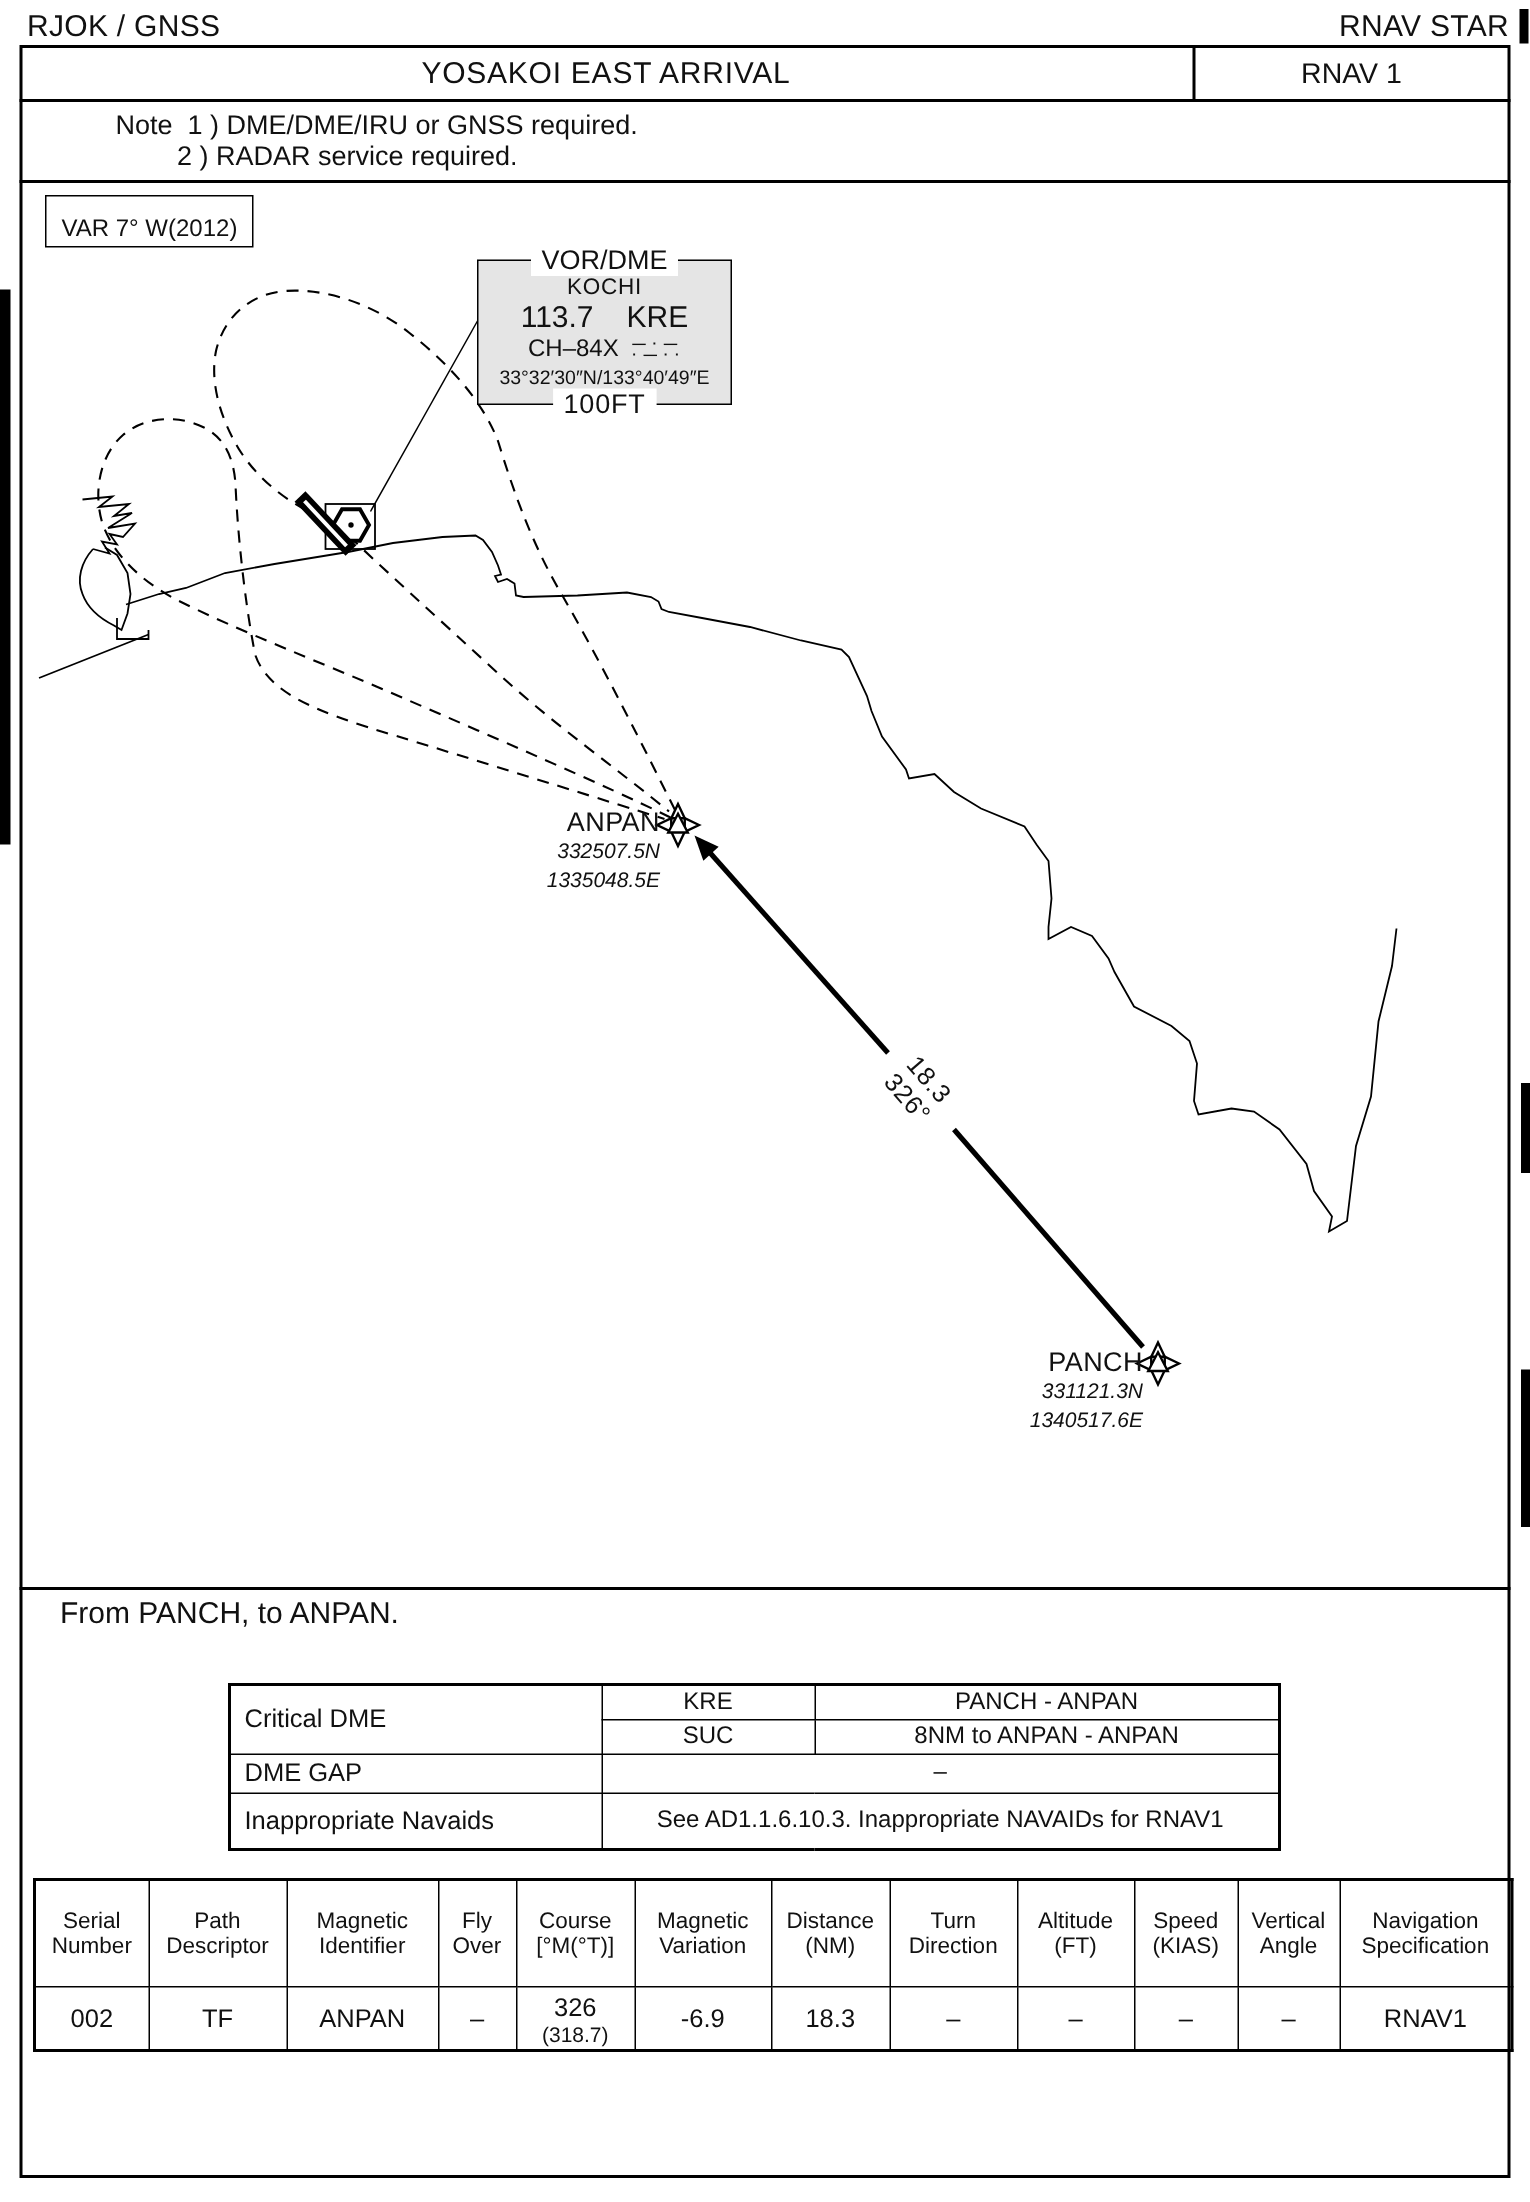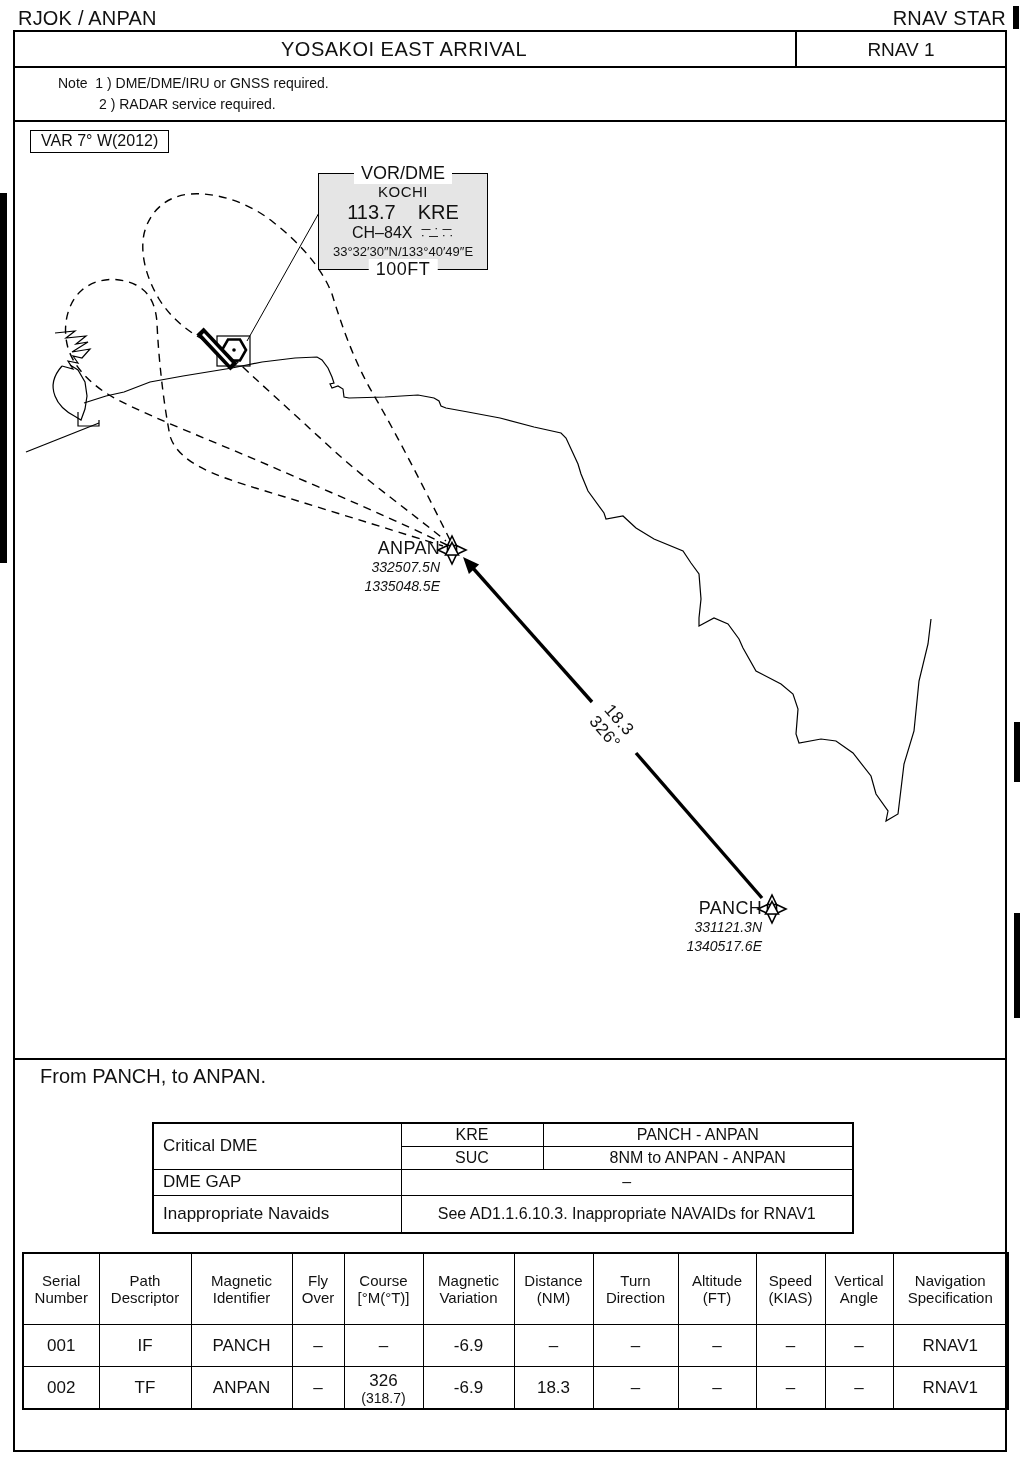--- a/index.html
+++ b/index.html
@@ -9,23 +9,23 @@
     -webkit-font-smoothing:antialiased;overflow:hidden;
   }
   .abs{position:absolute;}
   .bar{position:absolute;background:#000;}
   .hline{position:absolute;background:#000;height:2px;}
   .vline{position:absolute;background:#000;width:2px;}
   #frame{left:13px;top:30px;width:994px;height:1422px;border:2px solid #000;box-sizing:border-box;}
   .hdr{font-size:20px;letter-spacing:0.2px;}
   #page-title{left:13px;top:38px;width:782px;text-align:center;font-size:20px;letter-spacing:0.5px;}
   #rnav1{left:795px;top:39px;width:212px;text-align:center;font-size:19px;}
-  #notes{left:58px;top:73px;font-size:14px;line-height:21px;}
+  #notes{left:77px;top:73px;font-size:18px;line-height:21px;}
   #notes .l2{margin-left:41px;}
-  #var-box{left:30px;top:130px;border:1.6px solid #000;padding:1px 10px 2px 10px;font-size:16px;background:#fff;}
+  #var-box{left:30px;top:130px;border:1.6px solid #000;padding:13px 10px 2px 10px;font-size:16px;background:#fff;}
   #svgmap{left:0;top:0;width:1020px;height:1468px;}
 
   
   #vor-box{left:318px;top:173px;width:170px;height:97px;border:1.6px solid #000;background:#e5e5e5;box-sizing:border-box;text-align:center;}
   #vor-box .toplab{position:absolute;top:-11px;left:50%;transform:translateX(-50%);background:#fff;padding:0 7px;font-size:18px;white-space:nowrap;}
   #vor-box .botlab{position:absolute;bottom:-11px;left:50%;transform:translateX(-50%);background:#fff;padding:0 7px;font-size:18px;letter-spacing:0.5px;white-space:nowrap;}
   #vor-box .nm{font-size:15px;margin-top:9px;letter-spacing:0.5px;}
   #vor-box .fq{font-size:20px;margin-top:1px;display:flex;justify-content:center;gap:22px;}
   #vor-box .ch{font-size:16px;margin-top:0px;display:flex;justify-content:center;align-items:center;gap:9px;}
   #vor-box .morse{display:inline-flex;flex-direction:column;align-items:flex-start;font-size:9px;line-height:7px;letter-spacing:1px;font-weight:bold;}
@@ -51,21 +51,21 @@
   .dash{letter-spacing:0;}
 </style>
 </head>
 <body>
 
 <div class="bar" style="left:0;top:193px;width:7px;height:370px;"></div>
 <div class="bar" style="left:1013px;top:6px;width:6px;height:23px;"></div>
 <div class="bar" style="left:1014px;top:722px;width:6px;height:60px;"></div>
 <div class="bar" style="left:1014px;top:913px;width:6px;height:105px;"></div>
 
-<div class="abs hdr" style="left:18px;top:7px;">RJOK / ANPAN</div>
+<div class="abs hdr" style="left:18px;top:7px;">RJOK / GNSS</div>
 <div class="abs hdr" style="right:14px;top:7px;">RNAV STAR</div>
 
 <div class="abs" id="frame"></div>
 <div class="vline" style="left:795px;top:30px;height:38px;"></div>
 <div class="hline" style="left:13px;top:66px;width:994px;"></div>
 <div class="hline" style="left:13px;top:120px;width:994px;"></div>
 <div class="hline" style="left:13px;top:1058px;width:994px;"></div>
 
 <div class="abs" id="page-title">YOSAKOI EAST ARRIVAL</div>
 <div class="abs" id="rnav1">RNAV 1</div>
@@ -236,34 +236,20 @@
     <td class="hcell">
           <div>Vertical</div>
           <div>Angle</div>
         </td>
     <td class="hcell">
           <div>Navigation</div>
           <div>Specification</div>
         </td>
   </tr>
   <tr>
-    <td class="dcell">001</td>
-    <td class="dcell">IF</td>
-    <td class="dcell">PANCH</td>
-    <td class="dcell dash">–</td>
-    <td class="dcell dash">–</td>
-    <td class="dcell">-6.9</td>
-    <td class="dcell dash">–</td>
-    <td class="dcell dash">–</td>
-    <td class="dcell dash">–</td>
-    <td class="dcell dash">–</td>
-    <td class="dcell dash">–</td>
-    <td class="dcell">RNAV1</td>
-  </tr>
-  <tr>
     <td class="dcell">002</td>
     <td class="dcell">TF</td>
     <td class="dcell">ANPAN</td>
     <td class="dcell dash">–</td>
     <td class="dcell">
       <div>326</div>
       <div class="sub">(318.7)</div>
     </td>
     <td class="dcell">-6.9</td>
     <td class="dcell">18.3</td>

